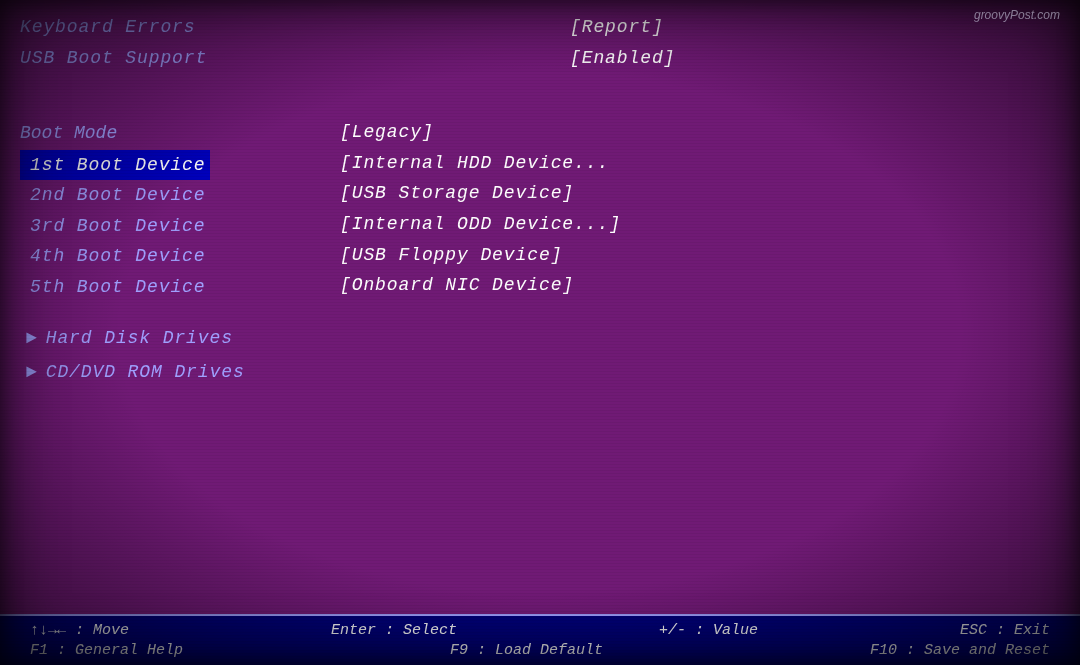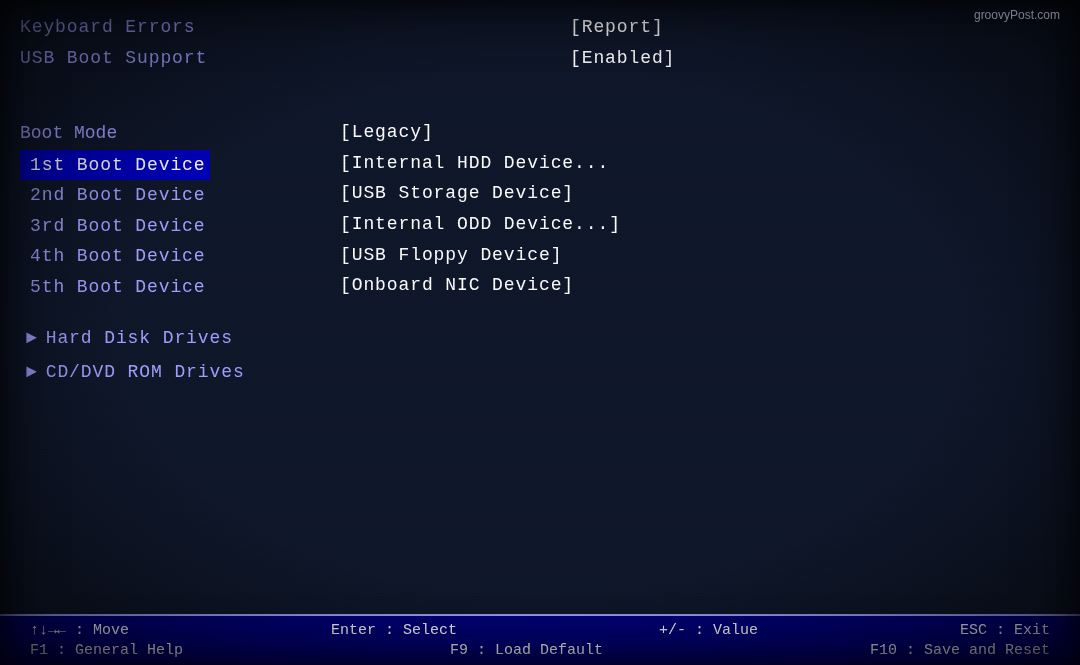--- a/index.html
+++ b/index.html
@@ -9,21 +9,22 @@
       background: #000;
       overflow: hidden;
       font-family: 'Courier New', Courier, monospace;
       position: relative;
     }
 
     
     .bios-outer {
       position: absolute;
       top: 0; left: 0; right: 0; bottom: 0;
-      background: #0f172a;
+      background: #701a75;
+      font-style: italic;
     }
 
     
     .bios-outer::before {
       content: '';
       position: absolute;
       inset: 0;
       background: repeating-linear-gradient(
         to bottom,
         transparent 0px,

